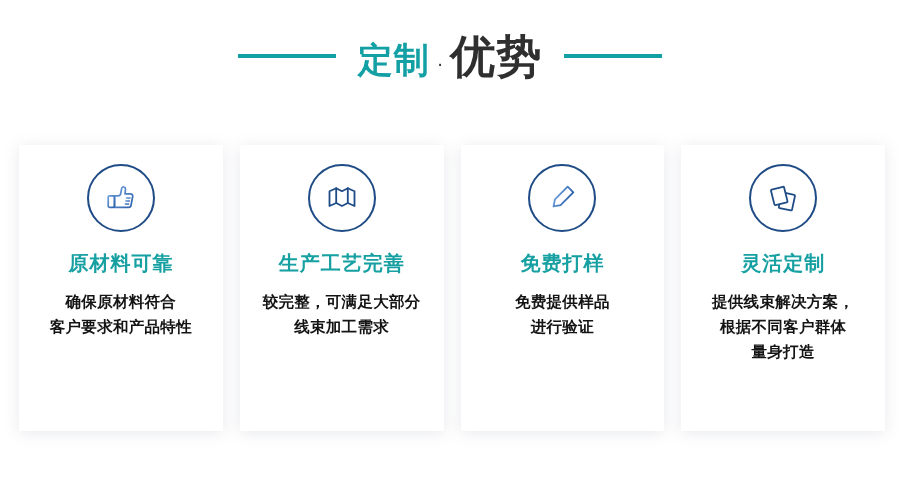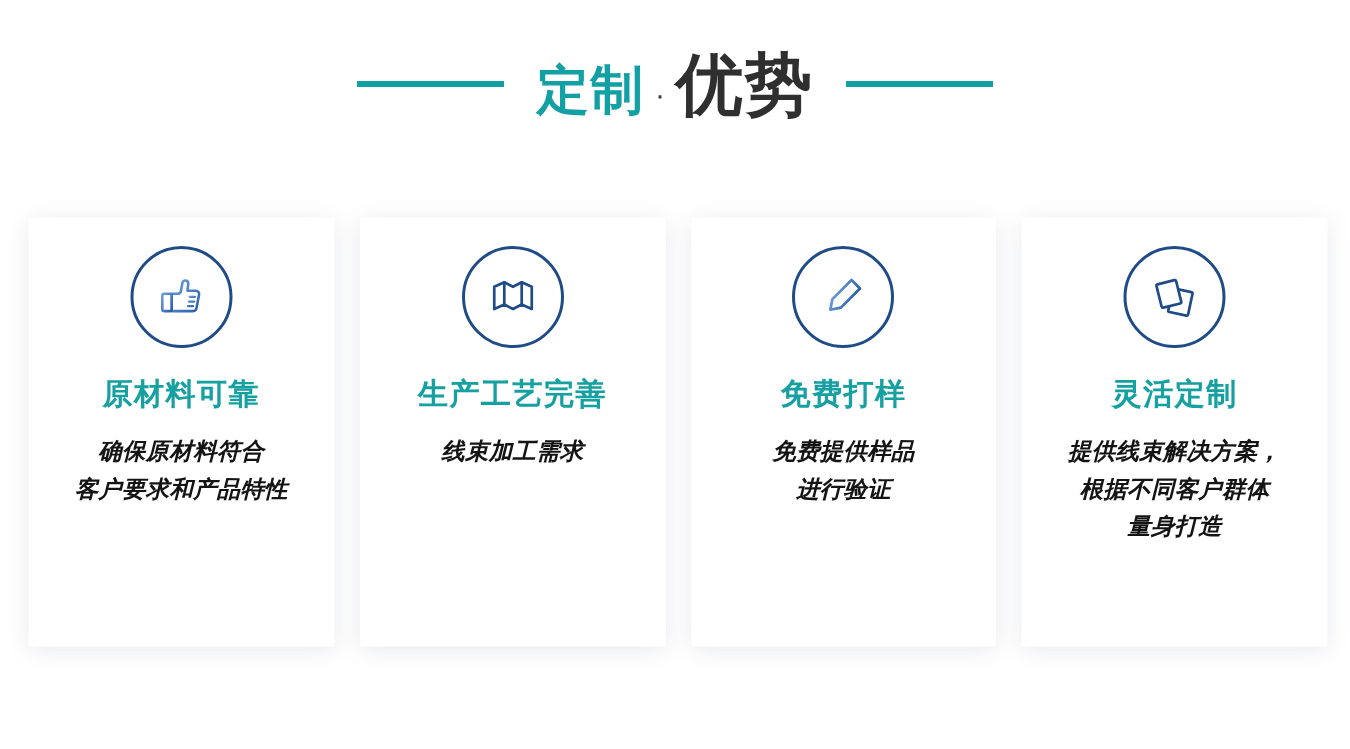--- a/index.html
+++ b/index.html
@@ -118,21 +118,21 @@
   .card-body {
     margin-top: 16px;
     font-size: 15.5px;
     font-weight: bold;
     color: #141414;
     line-height: 1.62;
     text-align: center;
     letter-spacing: 0.3px;
     padding: 0 8px;
   }
-  .card-body div { white-space: nowrap; font-style: italic; }
+  .card-body div { white-space: nowrap; }
 </style>
 </head>
 <body>
 
 <div class="page">
 
   <div class="header">
     <span class="rule rule-left"></span>
     <span class="title-wrap">
       <span class="title-a">定制</span>
@@ -167,20 +167,21 @@
 
     <div class="card">
       <div class="icon-circle">
         <svg width="40" height="40" viewBox="0 0 40 40" fill="none">
           <path d="M7.5 13.2 L14.2 10.2 L20.0 13.2 L25.8 10.2 L32.5 13.2 L32.5 28.0 L25.8 25.0 L20.0 28.0 L14.2 25.0 L7.5 28.0 Z" stroke="#1f4c86" stroke-width="1.8" stroke-linejoin="round" fill="none"></path>
           <path d="M14.2 10.2 L14.2 25.0 M25.8 10.2 L25.8 25.0" stroke="#1f4c86" stroke-width="1.8" stroke-linecap="round"></path>
         </svg>
       </div>
       <div class="card-title">生产工艺完善</div>
       <div class="card-body">
+        <div>较完整，可满足大部分</div>
         <div>线束加工需求</div>
       </div>
     </div>
 
     <div class="card">
       <div class="icon-circle">
         <svg width="40" height="40" viewBox="0 0 40 40" fill="none">
           <defs>
             <linearGradient id="g3" x1="1" y1="0" x2="0" y2="1">
               <stop offset="0%" stop-color="#2a5fa8"></stop>

